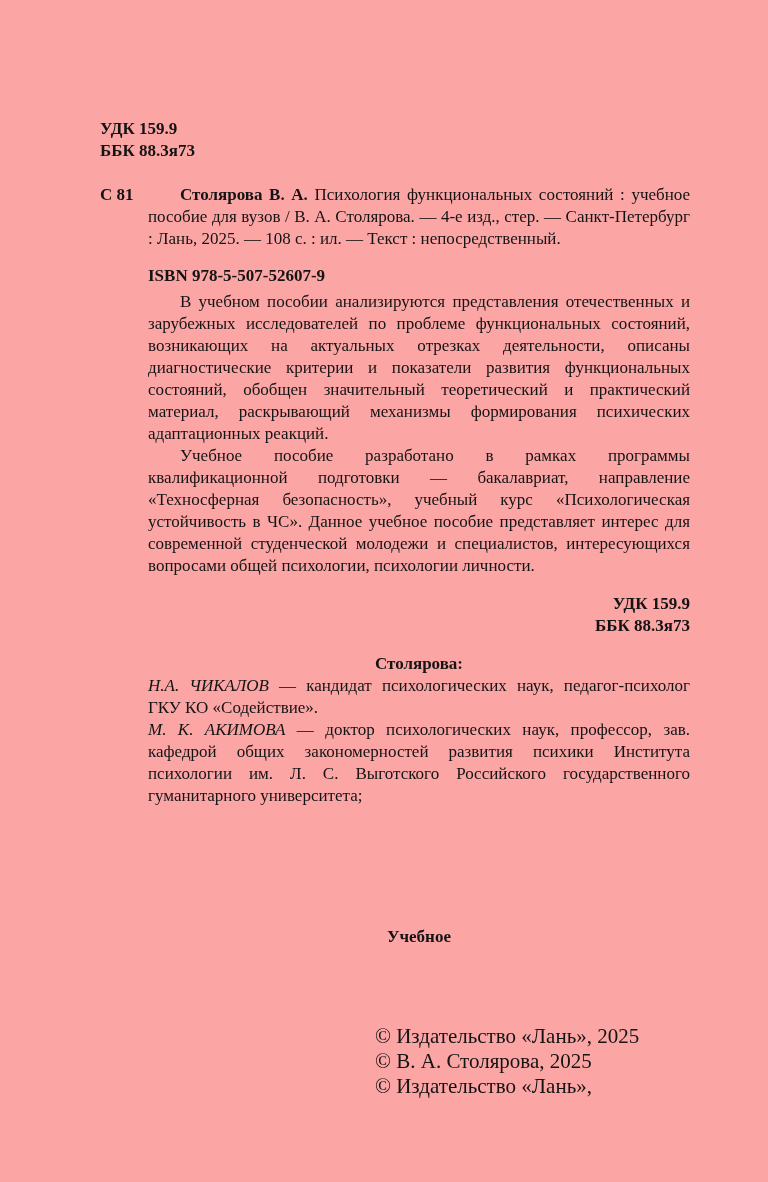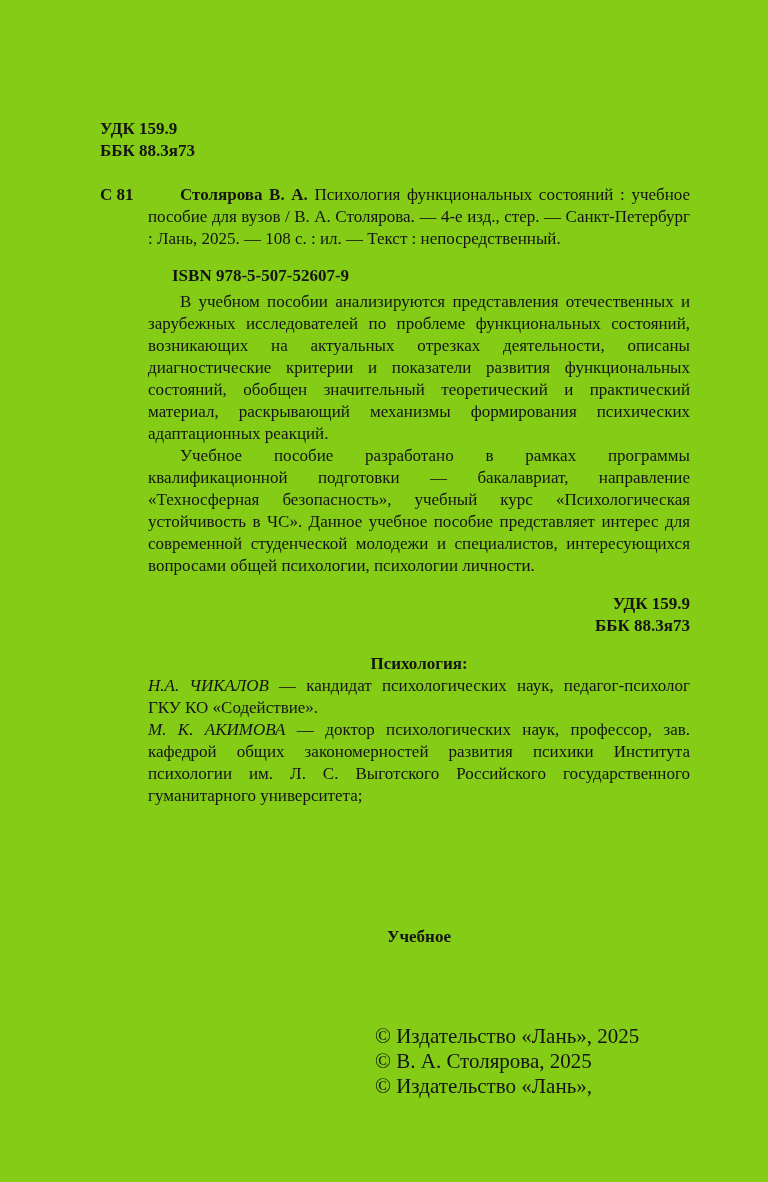--- a/index.html
+++ b/index.html
@@ -1,21 +1,21 @@
 <!DOCTYPE html>
 <html><head>
 <meta charset="utf-8">
 <style>
   html, body { margin: 0; padding: 0; }
   body { background: #ffffff; }
   .page {
     position: relative;
     width: 768px;
     height: 1182px;
-    background: #84cc16;
+    background: #fca5a5;
     margin: 0 auto;
     font-family: "Liberation Serif", "DejaVu Serif", serif;
     color: #141414;
     overflow: hidden;
   }
   .content {
     position: absolute;
     left: 100px;
     top: 118px;
     width: 590px;
@@ -30,21 +30,21 @@
   .catalog { position: relative; margin-top: 22px; }
   .catalog-code {
     position: absolute;
     left: -48px;
     top: 0;
     font-weight: bold;
   }
   .catalog-text { margin: 0; text-align: justify; text-indent: 32px; }
   .catalog-text .author { font-weight: bold; }
 
-  .isbn { margin-top: 15px; font-weight: bold; margin-left: 24px; }
+  .isbn { margin-top: 15px; font-weight: bold; }
 
   .annotation { margin-top: 4px; }
   .annotation p { margin: 0; text-align: justify; text-indent: 32px; }
 
   .codes-bottom { margin-top: 16px; text-align: right; font-weight: bold; }
 
   .reviewers-heading { margin-top: 16px; text-align: center; font-weight: bold; }
   .reviewer { margin: 0; text-align: justify; }
   .reviewer .rev-name { font-style: italic; }
 
@@ -92,21 +92,21 @@
       <div class="annotation">
         <p>В учебном пособии анализируются представления отечественных и зарубежных исследователей по проблеме функциональных состояний, возникающих на актуальных отрезках деятельности, описаны диагностические критерии и показатели развития функциональных состояний, обобщен значительный теоретический и практический материал, раскрывающий механизмы формирования психических адаптационных реакций.</p>
         <p>Учебное пособие разработано в рамках программы квалификационной подготовки — бакалавриат, направление «Техносферная безопасность», учебный курс «Психологическая устойчивость в ЧС». Данное учебное пособие представляет интерес для современной студенческой молодежи и специалистов, интересующихся вопросами общей психологии, психологии личности.</p>
       </div>
 
       <div class="codes-bottom">
         <div>УДК 159.9</div>
         <div>ББК 88.3я73</div>
       </div>
 
-      <div class="reviewers-heading">Психология:</div>
+      <div class="reviewers-heading">Столярова:</div>
 
       <p class="reviewer"><span class="rev-name">Н.А. ЧИКАЛОВ</span><span> — кандидат психологических наук, педагог-психолог ГКУ КО «Содействие».</span></p>
 
       <p class="reviewer"><span class="rev-name">М. К. АКИМОВА</span><span> — доктор психологических наук, профессор, зав. кафедрой общих закономерностей развития психики Института психологии им. Л. С. Выготского Российского государственного гуманитарного университета;</span></p>
 
     </div>
   </div>
 
   <div class="cover-block">
     <div class="cover-label">Учебное</div>

